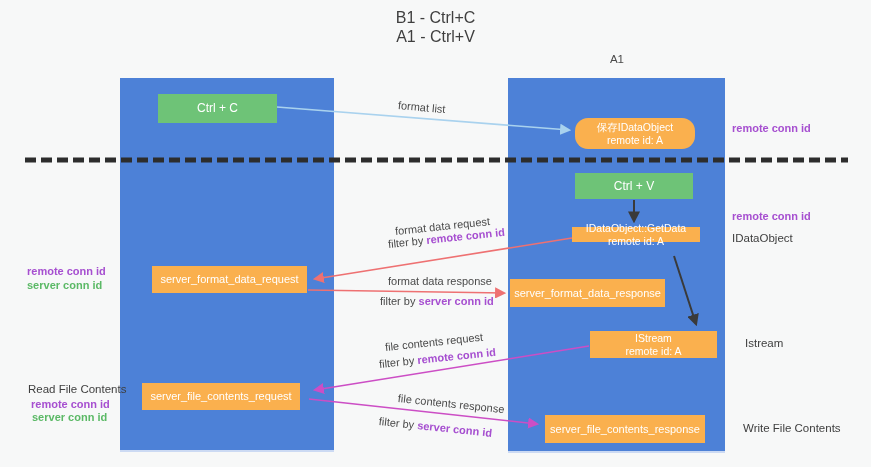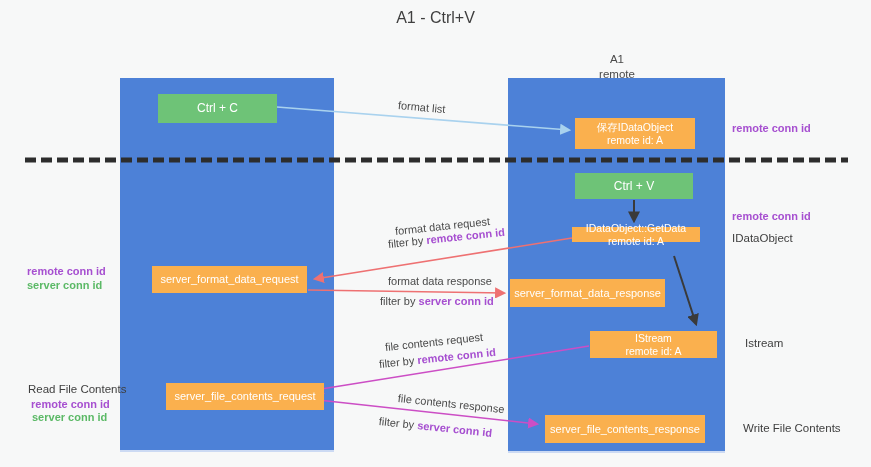--- a/index.html
+++ b/index.html
@@ -28,26 +28,26 @@
   .s-dash{stroke:#2d2d2d;stroke-width:5;stroke-dasharray:11 5;}
   .mf-blue{fill:var(--arrow-blue);} .mf-red{fill:var(--arrow-red);}
   .mf-mag{fill:var(--arrow-magenta);} .mf-black{fill:#3a3a3a;}
 </style>
 </head>
 <body>
 
 <div class="canvas">
 
   <div class="title">
+    <div>B1 - Ctrl+C</div>
     <div>A1 - Ctrl+V</div>
   </div>
 
   <div class="hdr" style="left:518px;top:52px;width:198px;">
     <div>A1</div>
-    <div>remote</div>
   </div>
 
   <div class="lane" style="left:120px;width:214px;height:372px;"></div>
   <div class="lane" style="left:508px;width:217px;height:373px;"></div>
 
   <svg class="overlay" width="871" height="467" viewBox="0 0 871 467">
     <defs>
       <marker id="ah-blue" viewBox="0 0 10 10" refX="8" refY="5" markerWidth="7" markerHeight="7" orient="auto">
           <path class="mf-blue" d="M0,0 L10,5 L0,10 z"></path>
         </marker>
@@ -67,42 +67,42 @@
     <line class="s-red" x1="572" y1="238" x2="315" y2="279" marker-end="url(#ah-red)"></line>
     <line class="s-red" x1="308" y1="290" x2="504" y2="293" marker-end="url(#ah-red)"></line>
     <line class="s-black" x1="674" y1="256" x2="696" y2="324" marker-end="url(#ah-black)"></line>
     <line class="s-mag" x1="589" y1="346" x2="315" y2="390" marker-end="url(#ah-mag)"></line>
     <line class="s-mag" x1="309" y1="399" x2="537" y2="424" marker-end="url(#ah-mag)"></line>
   </svg>
 
   <div class="node green" style="left:158px;top:94px;width:119px;height:29px;">
     <div>Ctrl + C</div>
   </div>
-  <div class="node orange" style="left:575px;top:118px;width:120px;height:31px;">
+  <div class="node orange" style="left:575px;top:118px;width:120px;height:31px;border-radius:13px;">
     <div class="sm">保存IDataObject</div>
     <div class="sm">remote id: A</div>
   </div>
   <div class="node green" style="left:575px;top:173px;width:118px;height:26px;">
     <div>Ctrl + V</div>
   </div>
   <div class="node orange" style="left:572px;top:227px;width:128px;height:15px;">
     <div class="sm">IDataObject::GetData</div>
     <div class="sm">remote id: A</div>
   </div>
   <div class="node orange" style="left:510px;top:279px;width:155px;height:28px;">
     <div>server_format_data_response</div>
   </div>
   <div class="node orange" style="left:152px;top:266px;width:155px;height:27px;">
     <div>server_format_data_request</div>
   </div>
   <div class="node orange" style="left:590px;top:331px;width:127px;height:27px;">
     <div class="sm">IStream</div>
     <div class="sm">remote id: A</div>
   </div>
-  <div class="node orange" style="left:166px;top:383px;width:158px;height:27px;">
+  <div class="node orange" style="left:142px;top:383px;width:158px;height:27px;">
     <div>server_file_contents_request</div>
   </div>
   <div class="node orange" style="left:545px;top:415px;width:160px;height:28px;">
     <div>server_file_contents_response</div>
   </div>
 
   <div class="ann purple" style="left:732px;top:122px;">remote conn id</div>
   <div class="ann purple" style="left:732px;top:210px;">remote conn id</div>
   <div class="ann" style="left:732px;top:232px;">IDataObject</div>
   <div class="ann" style="left:745px;top:337px;">Istream</div>

